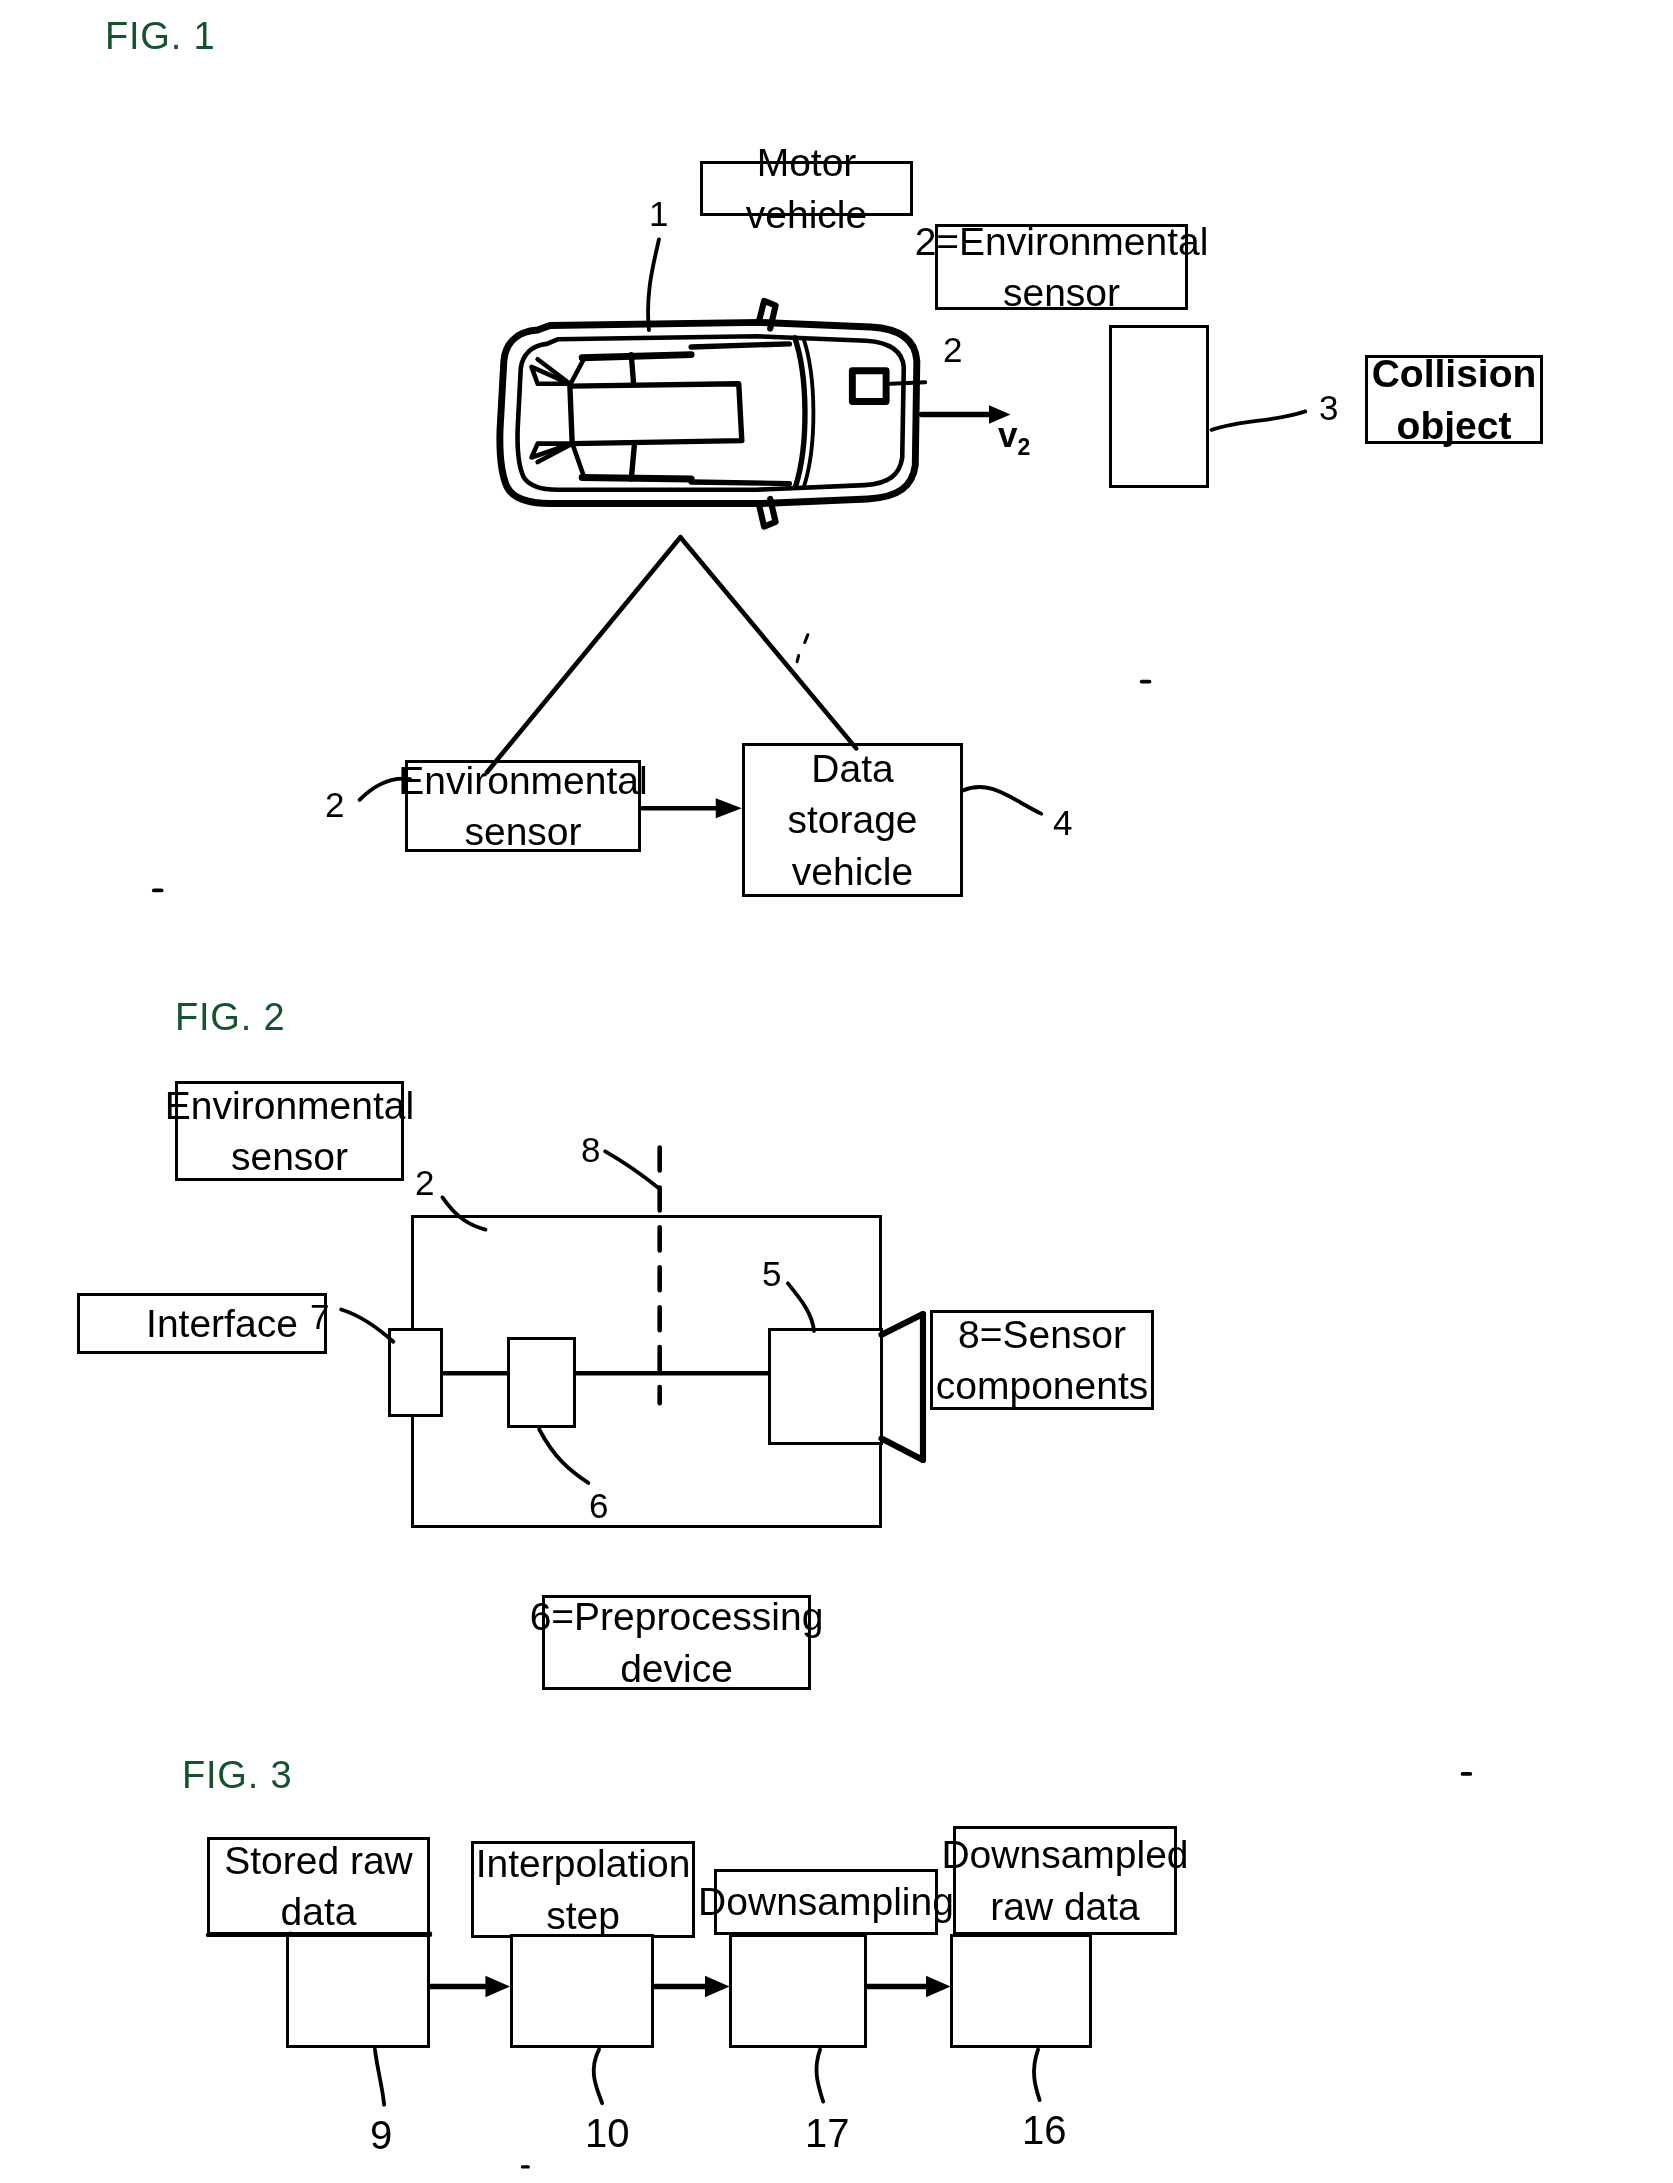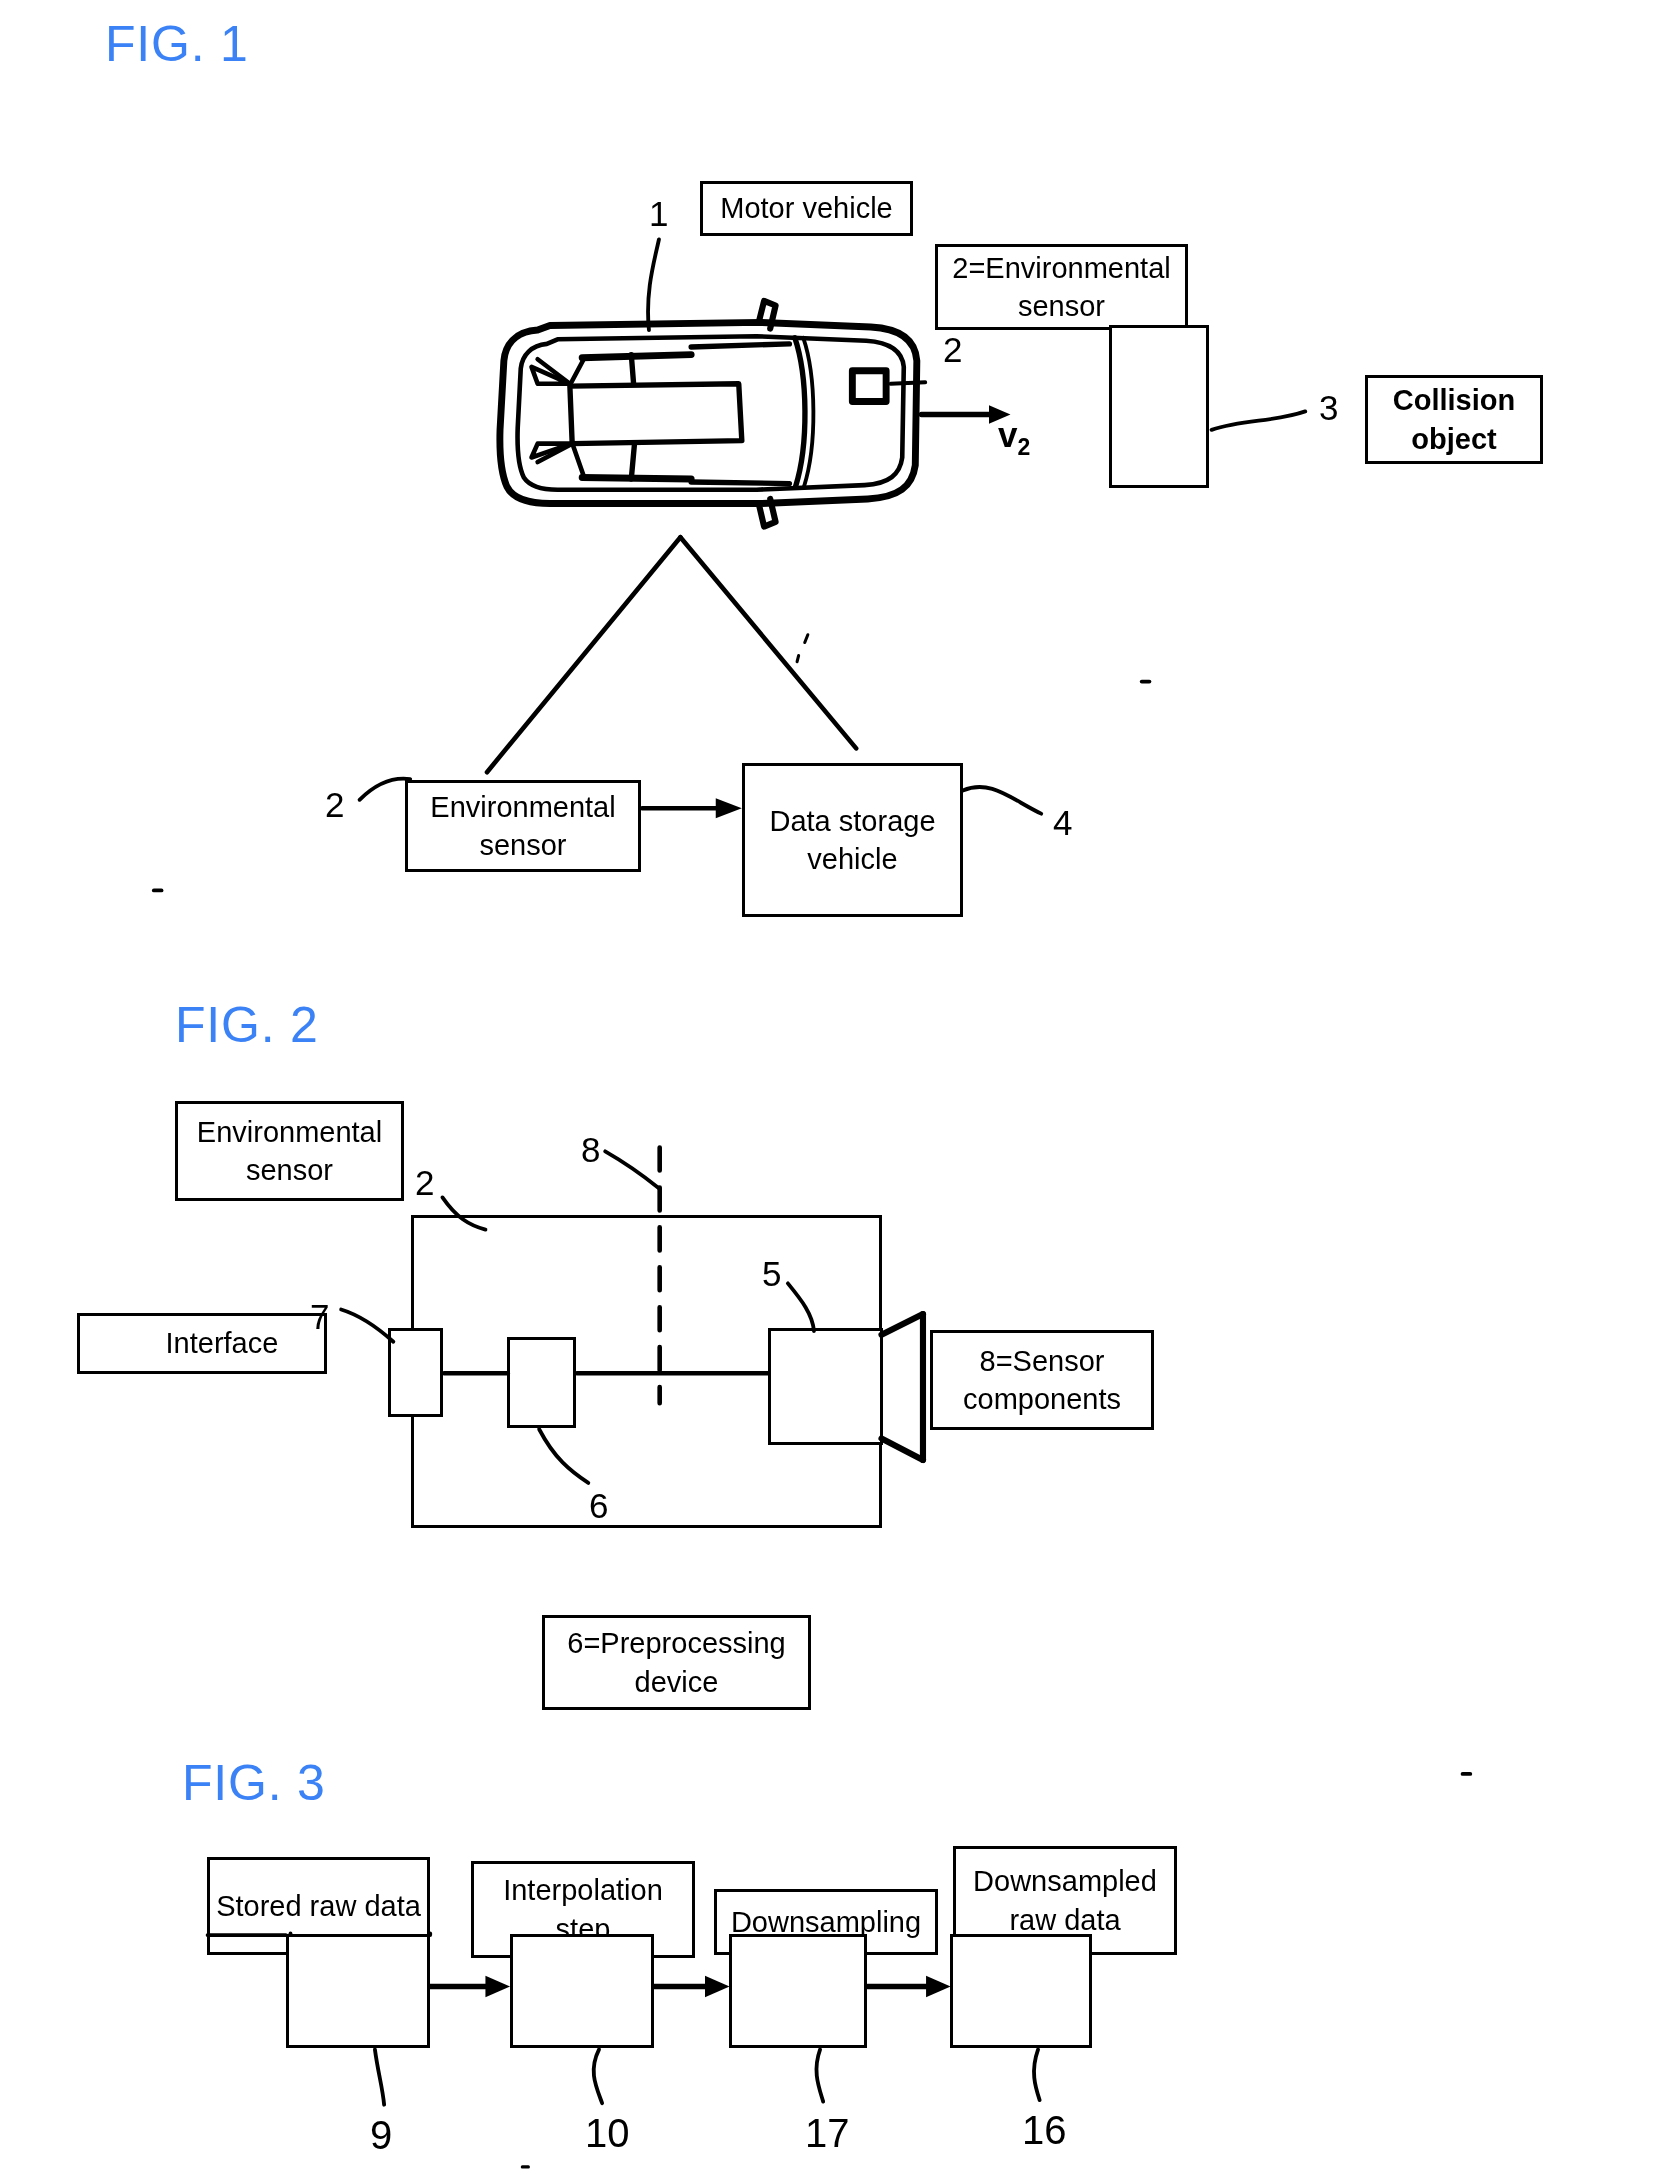--- a/index.html
+++ b/index.html
@@ -14,41 +14,40 @@
   }
   #page {
     position: relative;
     width: 1674px;
     height: 2183px;
     background: #ffffff;
     overflow: hidden;
   }
   .fig-title {
     position: absolute;
-    font-size: 50px;
+    font-size: 38px;
     font-weight: 400;
     letter-spacing: 0.8px;
-    color: #3b82f6;
+    color: #14532d;
     white-space: nowrap;
   }
   
   .lbl-box {
     position: absolute;
     border: 3.1px solid #000;
     background: #fff;
     box-sizing: border-box;
     display: flex;
     align-items: center;
     justify-content: center;
     text-align: center;
-    font-size: 29px;
+    font-size: 39px;
     line-height: 1.32;
     padding: 3.1px 6.1px;
     color: #000;
-    margin-top: 20px;
   }
   
   .blk {
     position: absolute;
     border: 3.8px solid #000;
     background: #fff;
     box-sizing: border-box;
   }
   .blk-thin {
     position: absolute;

